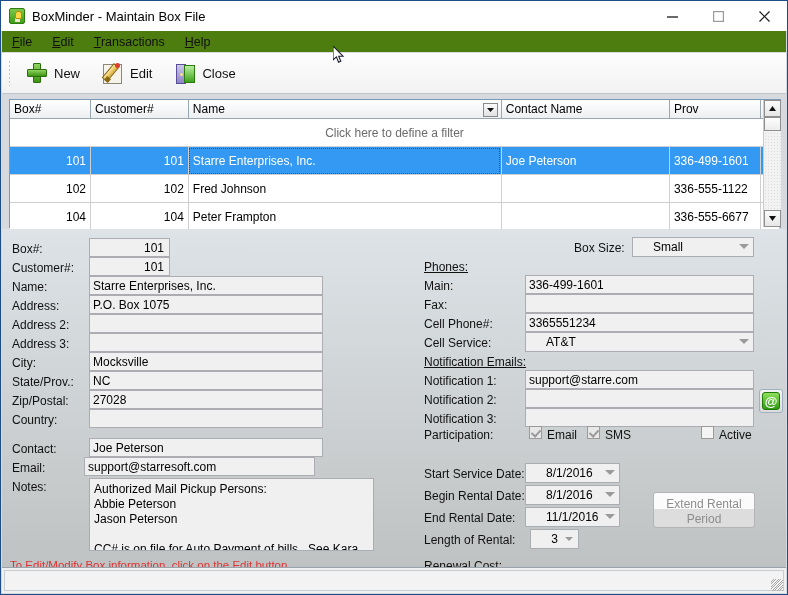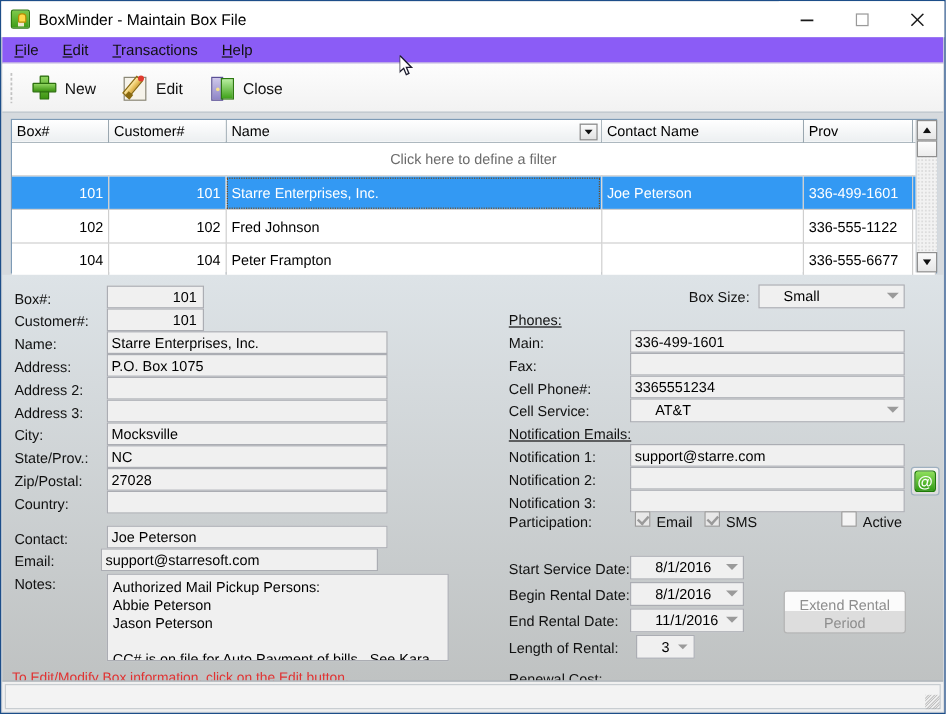--- a/index.html
+++ b/index.html
@@ -46,21 +46,21 @@
   .win-btns{position:absolute;right:0;top:0;height:30px;display:flex;}
   .win-btn{
     width:46px;height:30px;display:flex;align-items:center;justify-content:center;
     background:#ffffff;
   }
   .win-btn svg{display:block;}
 
   
   .menubar{
     position:absolute;left:1px;top:30px;width:784px;height:22px;
-    background:#8b5cf6;
+    background:#4d7c0f;
     display:flex;align-items:center;
     border-bottom:1px solid #dcdcdc;
     box-sizing:border-box;
   }
   .menu-item{
     padding:2px 10px;font-size:12.5px;color:#111;white-space:nowrap;
   }
   .menu-item u{text-decoration:underline;}
 
   

